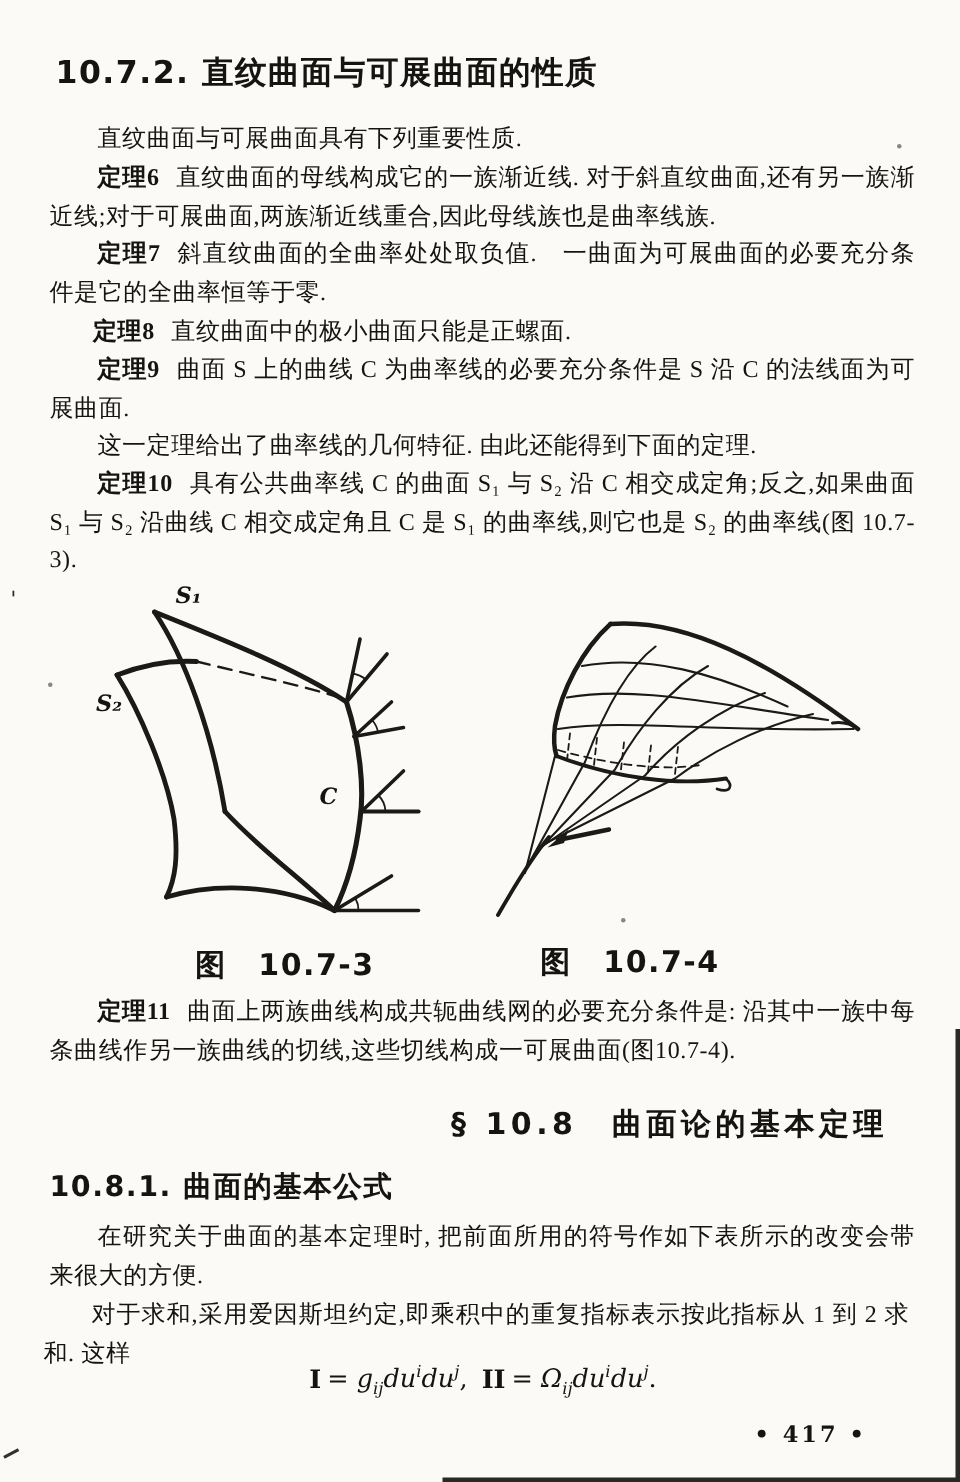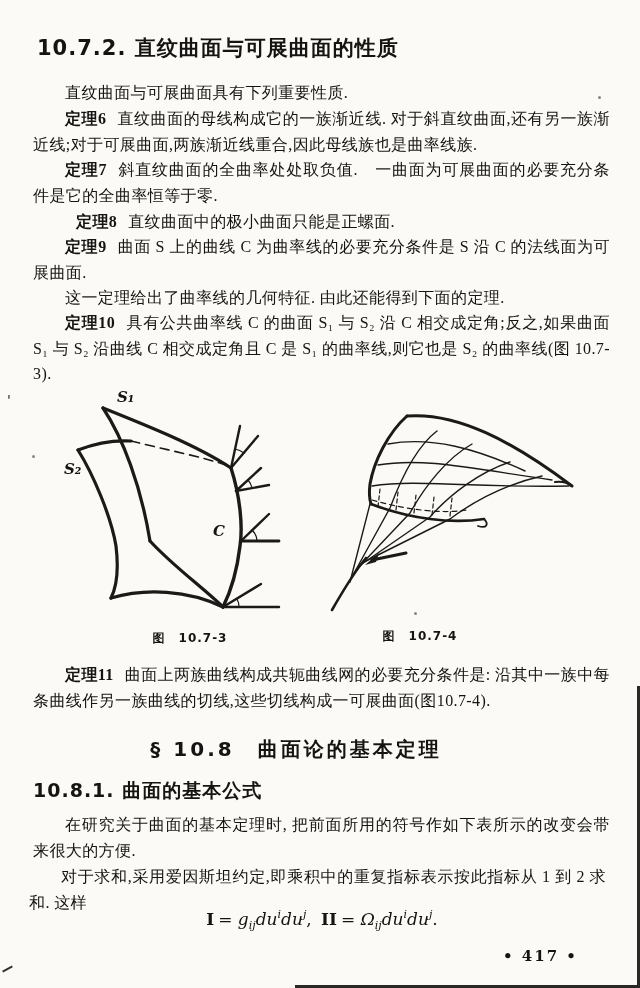--- a/index.html
+++ b/index.html
@@ -4,28 +4,28 @@
 <style>
   html,body{margin:0;padding:0;}
   body{
     width:640px;height:988px;position:relative;overflow:hidden;
     background:#fbfaf6;color:#151412;
     font-family:"DejaVu Sans","Liberation Sans",sans-serif;
     -webkit-font-smoothing:none;
   }
   .abs{position:absolute;}
   .h1{font-size:21px;font-weight:bold;letter-spacing:1px;}
-  .h2{font-size:20px;font-weight:bold;letter-spacing:3px;text-align:center;width:592px;}
+  .h2{font-size:20px;font-weight:bold;letter-spacing:3px;text-align:right;width:592px;}
   .h3{font-size:19px;font-weight:bold;letter-spacing:1px;}
   .para{
     width:577px;font-size:16px;line-height:25.5px;
     text-align:justify;text-indent:2em;margin:0;letter-spacing:0.4px;font-family:Liberation Serif, serif;
   }
   .thm-label{font-weight:bold;margin-right:11px;}
-  .caption{font-size:12px;font-weight:bold;text-align:center;letter-spacing:1px;}
+  .caption{font-size:20px;font-weight:bold;text-align:center;letter-spacing:1px;}
   .fig-label{font-style:italic;font-size:15px;font-weight:bold;font-family:"DejaVu Serif","Liberation Serif",serif;text-align:center;}
   .formula{
     width:640px;text-align:center;font-size:17px;
     font-family:"DejaVu Serif","Liberation Serif",serif;
   }
   .formula i{font-style:italic;}
   .formula sub{font-size:11px;font-style:italic;}
   .formula sup{font-size:11px;font-style:italic;}
   .formula .rn{font-style:normal;font-weight:bold;padding:0 4px;}
   .page-num{font-size:15px;font-weight:bold;font-family:"DejaVu Serif","Liberation Serif",serif;letter-spacing:2px;}
@@ -44,21 +44,21 @@
 <p class="abs para" style="left:33px;top:80px;">直纹曲面与可展曲面具有下列重要性质.</p>
 
 <p class="abs para" style="left:33px;top:106px;">
   <span class="thm-label">定理6</span><span>直纹曲面的母线构成它的一族渐近线. 对于斜直纹曲面,还有另一族渐近线;对于可展曲面,两族渐近线重合,因此母线族也是曲率线族.</span>
 </p>
 
 <p class="abs para" style="left:33px;top:157px;">
   <span class="thm-label">定理7</span><span>斜直纹曲面的全曲率处处取负值.　一曲面为可展曲面的必要充分条件是它的全曲率恒等于零.</span>
 </p>
 
-<p class="abs para" style="left:44px;top:209px;">
+<p class="abs para" style="left:30px;top:209px;">
   <span class="thm-label">定理8</span><span>直纹曲面中的极小曲面只能是正螺面.</span>
 </p>
 
 <p class="abs para" style="left:33px;top:234px;">
   <span class="thm-label">定理9</span><span>曲面 S 上的曲线 C 为曲率线的必要充分条件是 S 沿 C 的法线面为可展曲面.</span>
 </p>
 
 <p class="abs para" style="left:33px;top:285px;">这一定理给出了曲率线的几何特征. 由此还能得到下面的定理.</p>
 
 <p class="abs para" style="left:33px;top:310px;">

